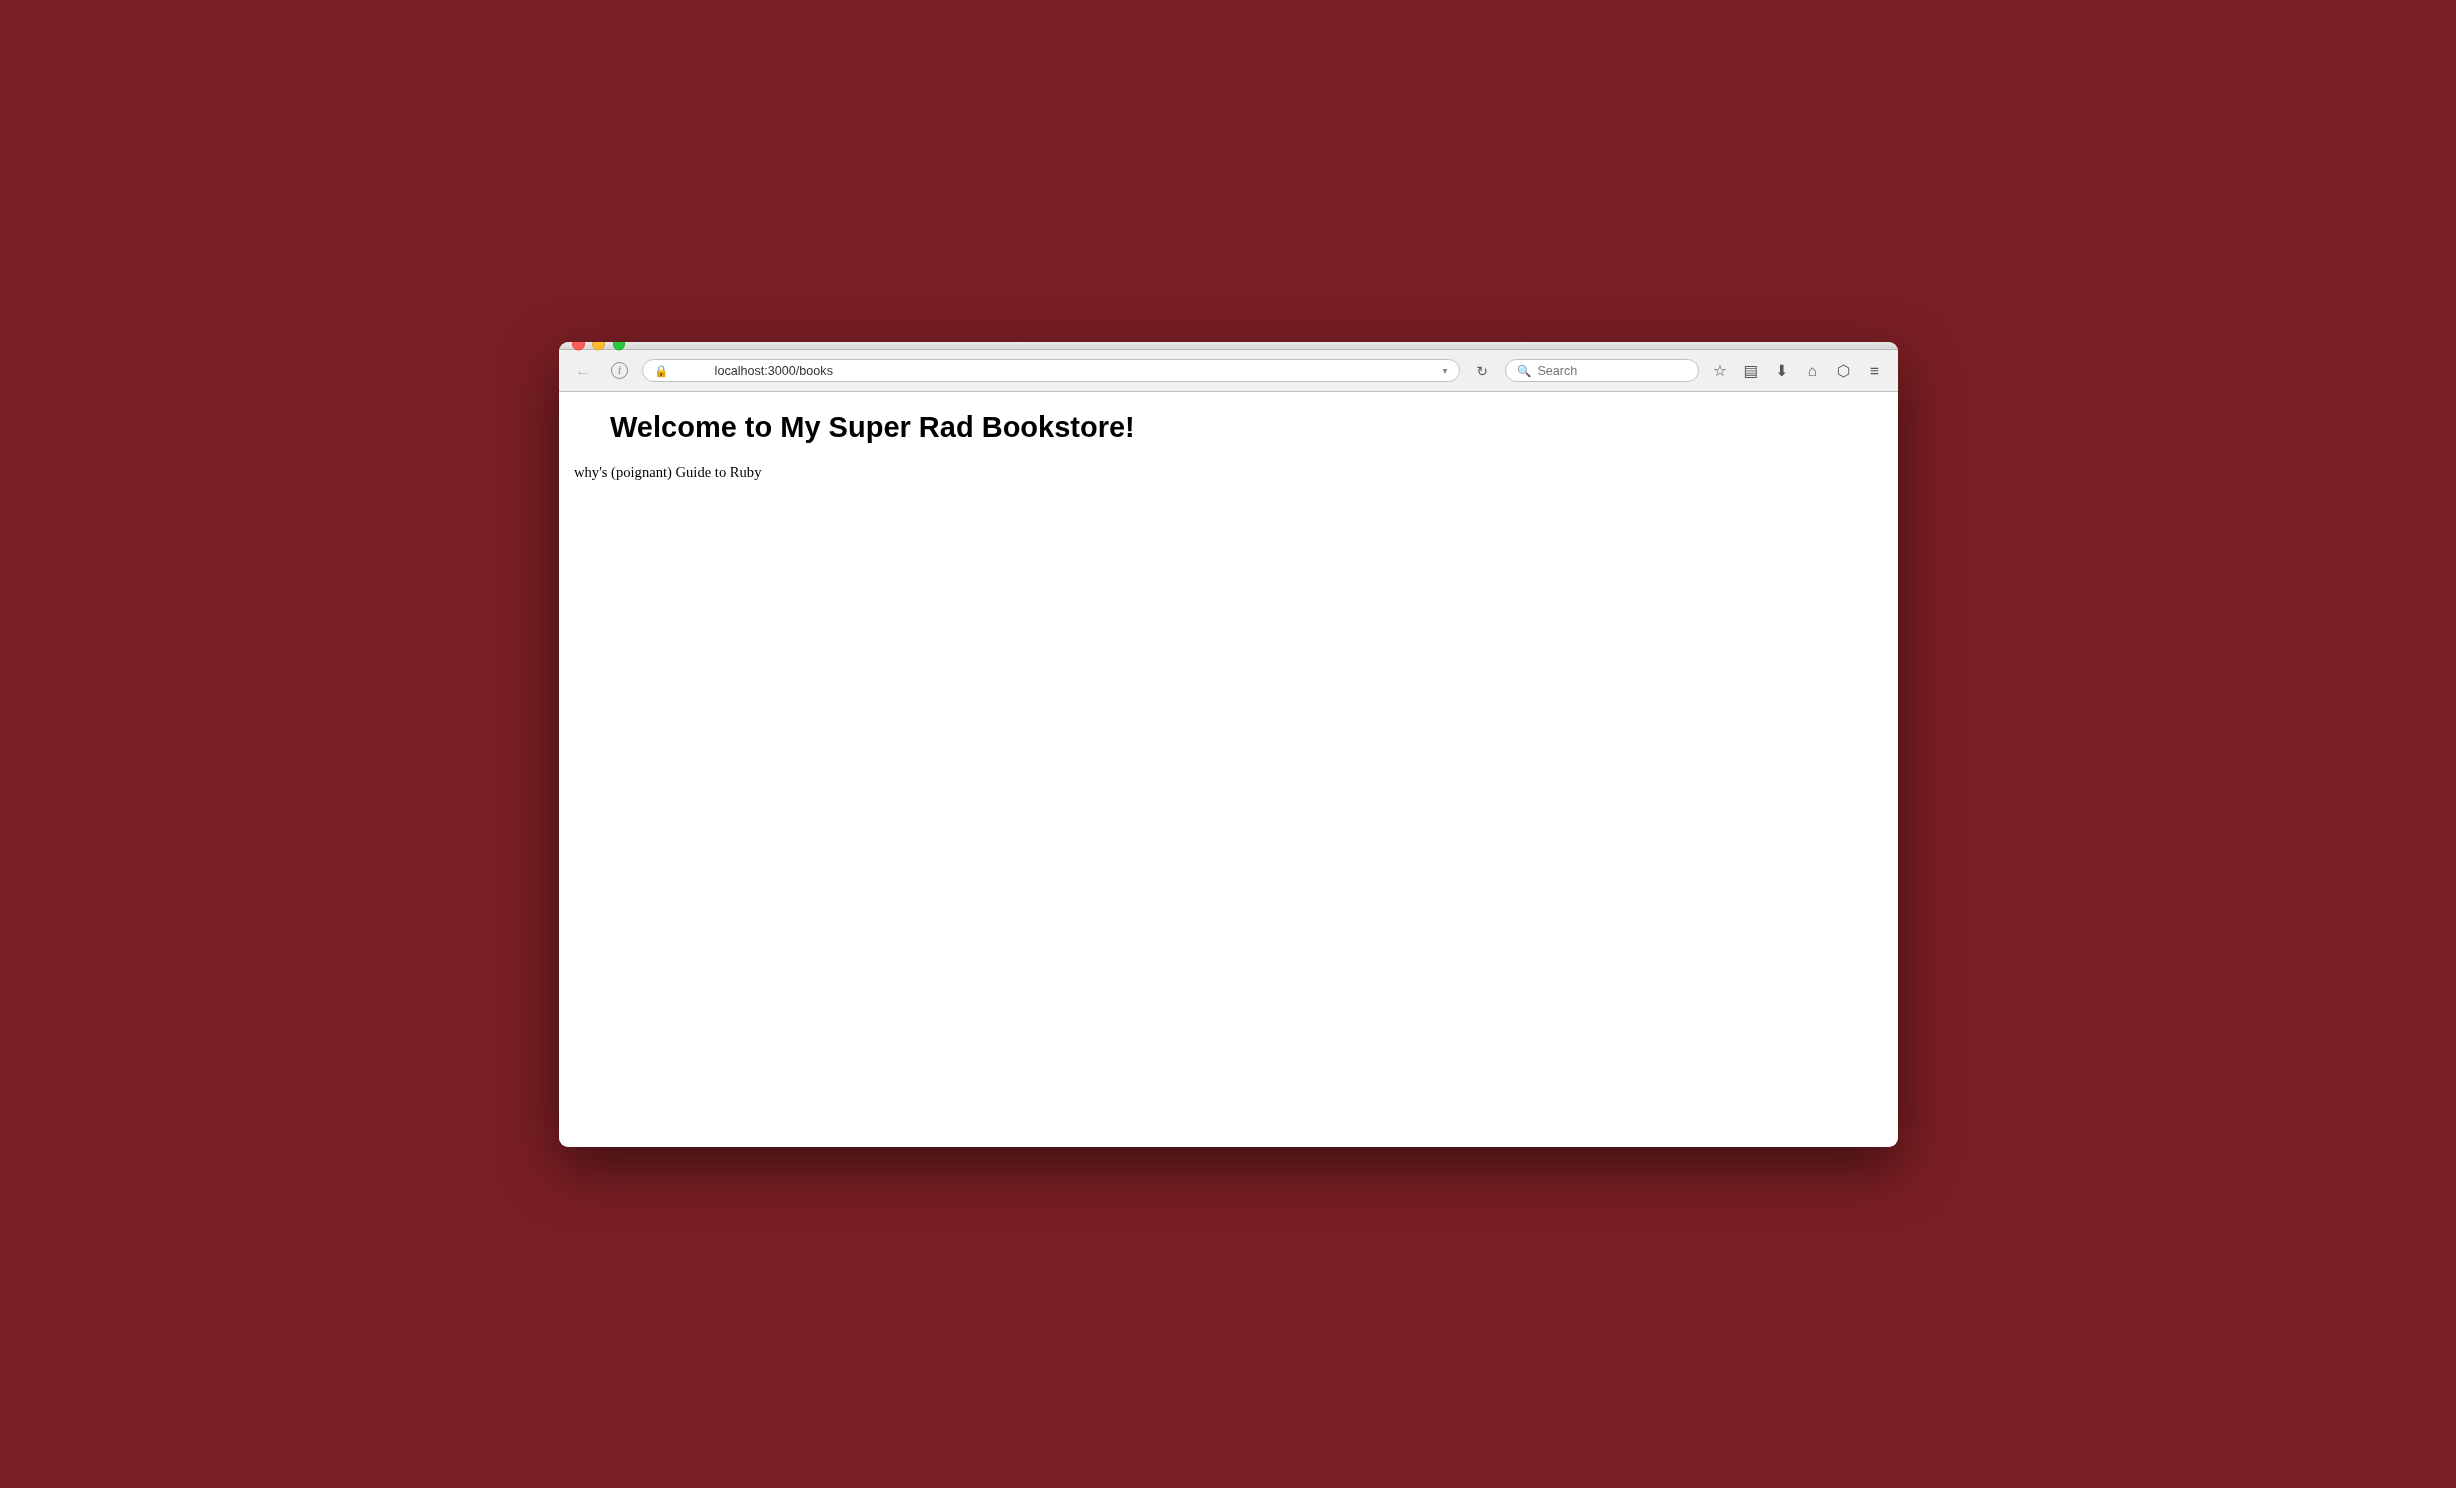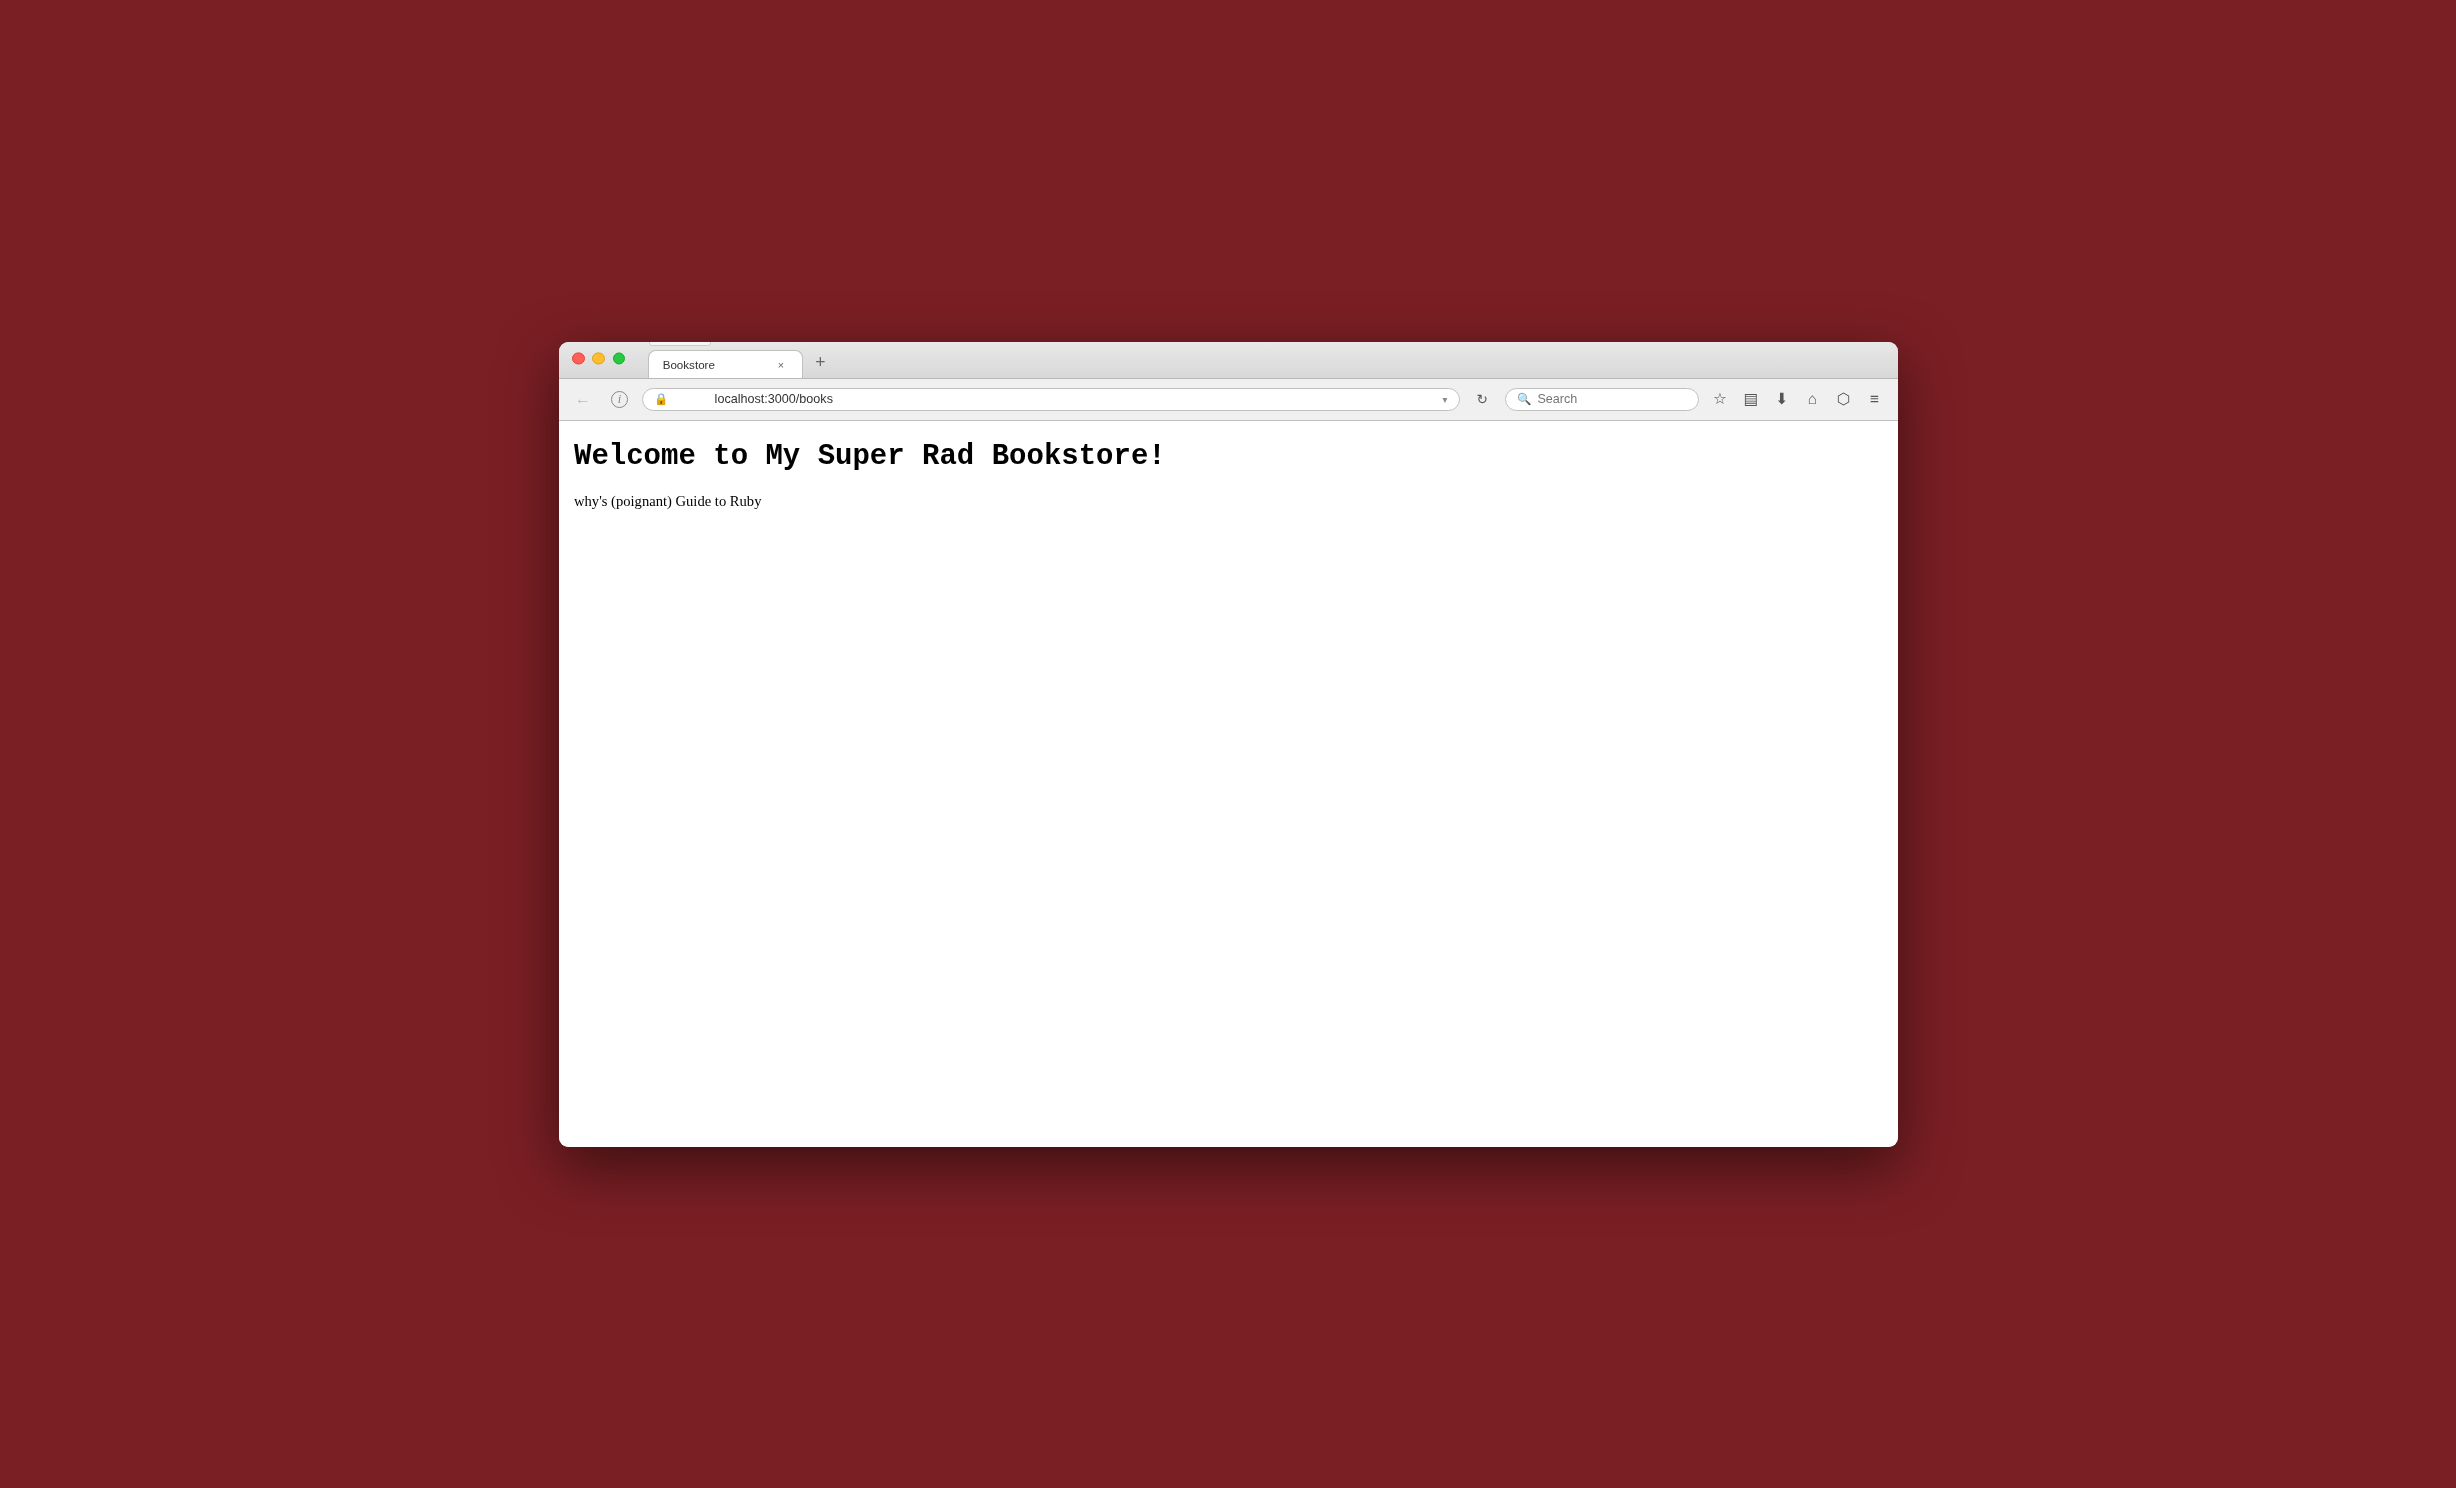--- a/index.html
+++ b/index.html
@@ -256,53 +256,46 @@
 
     
     .page-content {
       flex: 1;
       background: white;
       padding: 19.4px 15.5px;
       overflow-y: auto;
     }
 
     .page-heading {
-      font-family: Liberation Mono, monospace;
+      font-family: Liberation Sans, sans-serif;
       font-size: 29px;
       font-weight: bold;
       color: #000;
       margin-bottom: 19.4px;
+      margin-left: 36px;
     }
 
     .book-item {
       font-family: Georgia, 'Times New Roman', serif;
       font-size: 14.6px;
       color: #000;
     }
   </style>
 </head>
 <body>
 
 <div class="browser-window">
 
   <div class="title-bar">
     <div class="traffic-lights">
       <div class="traffic-light close"></div>
       <div class="traffic-light minimize"></div>
       <div class="traffic-light maximize"></div>
     </div>
 
-    <div class="tab-bar">
-      <div class="tab">
-        <div class="tab-tooltip">Bookstore</div>
-        <span class="tab-title">Bookstore</span>
-        <span class="tab-close">×</span>
-      </div>
-      <div class="new-tab-btn">+</div>
-    </div>
   </div>
 
   <div class="nav-bar">
     <div class="nav-btn disabled">←</div>
     <div class="nav-btn">
       <span style="font-size:12.6px; border:1.5px solid #888; border-radius:50%; width:17.5px; height:17.5px; display:flex; align-items:center; justify-content:center; font-style:italic; font-family:serif; color:#888;">i</span>
     </div>
 
     <div class="address-bar">
       <span class="address-bar-icon">🔒</span>

